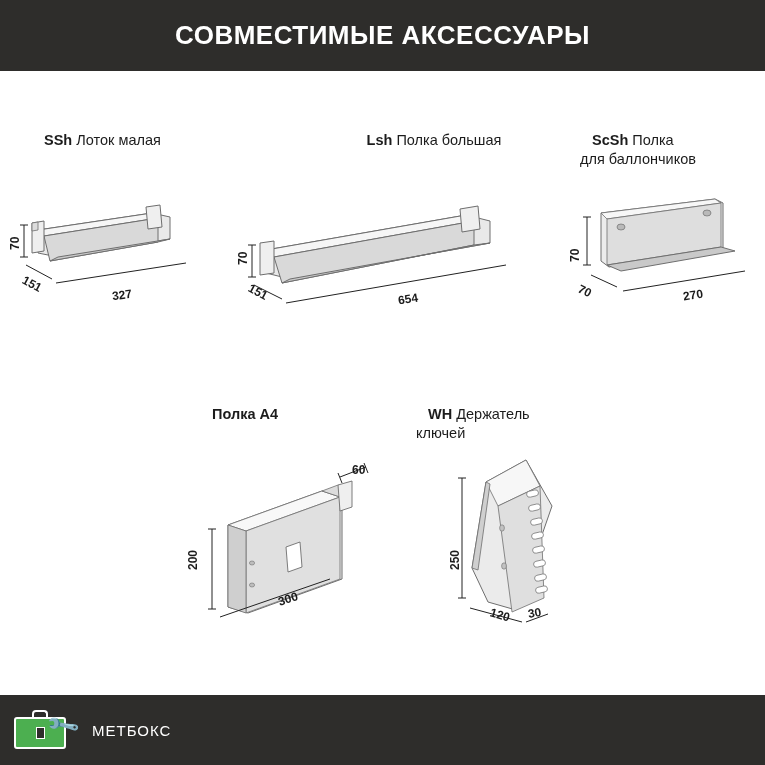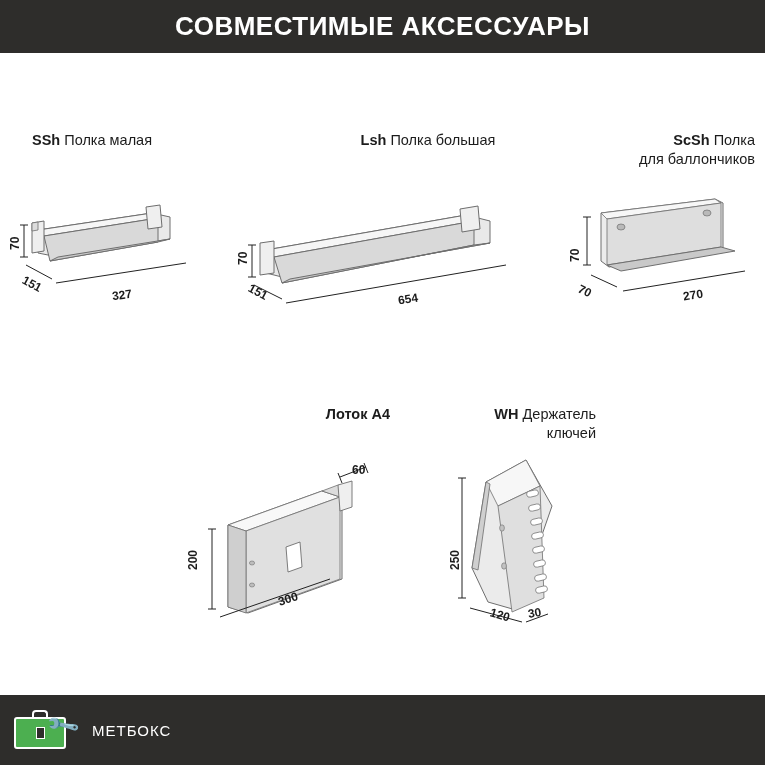--- a/index.html
+++ b/index.html
@@ -7,21 +7,21 @@
   body {
     width:765px; height:765px;
     background:#ffffff;
     font-family:"Liberation Sans", sans-serif;
     position:relative;
     overflow:hidden;
   }
 
   
   .header {
-    position:absolute; left:0; top:0; width:765px; height:53px;
+    position:absolute; left:0; top:0; width:765px; height:71px;
     background:#2e2d2b;
     display:flex; align-items:center; justify-content:center;
   }
   .header-title {
     color:#ffffff;
     font-size:26px;
     font-weight:bold;
     letter-spacing:0.5px;
     text-align:center;
   }
@@ -72,22 +72,22 @@
     margin-left:22px;
   }
 
   
   .item-label {
     position:absolute;
     font-size:14.5px;
     color:#1c1c1c;
     line-height:19px;
   }
-  .item-label .code { font-weight:bold; }
-  .center { text-align:right; }
+  .item-label .code { font-weight:bold;margin-left:12px; }
+  .center { text-align:left; }
 
   
   .dim {
     position:absolute;
     font-size:12px;
     font-weight:bold;
     color:#1c1c1c;
     white-space:nowrap;
   }
   .rot90 { transform:rotate(-90deg); transform-origin:left top; }
@@ -97,21 +97,21 @@
 </style>
 </head>
 <body>
 
 <div class="header">
   <div class="header-title">СОВМЕСТИМЫЕ АКСЕССУАРЫ</div>
 </div>
 
 <div class="item-label" style="left:32px; top:131px; width:230px;">
   <span class="code">SSh</span>
-  <span>Полка малая</span>
+  <span>Лоток малая</span>
 </div>
 
 <div class="drawing" style="left:10px; top:195px;">
   <svg width="200" height="120" viewBox="0 0 200 120">
 
     <polygon points="28,35 142,18 160,22 160,44 48,62 28,58" fill="#e9e9e9" stroke="#6e6e6e" stroke-width="1"></polygon>
     <polygon points="28,35 142,18 148,23 34,41" fill="#f6f6f6" stroke="#6e6e6e" stroke-width="1"></polygon>
     <polygon points="34,41 148,23 148,47 40,66" fill="#d9d9d9" stroke="#6e6e6e" stroke-width="1"></polygon>
     <polygon points="40,66 148,47 160,44 48,62" fill="#c9c9c9" stroke="#6e6e6e" stroke-width="1"></polygon>
 
@@ -178,21 +178,21 @@
     <line x1="18" y1="70" x2="26" y2="70" stroke="#222" stroke-width="1"></line>
     <line x1="26" y1="80" x2="52" y2="92" stroke="#222" stroke-width="1"></line>
     <line x1="58" y1="96" x2="180" y2="76" stroke="#222" stroke-width="1"></line>
   </svg>
 </div>
 <div class="dim rot90" style="left:568px; top:262px;">70</div>
 <div class="dim" style="left:578px; top:284px; transform:rotate(26deg);">70</div>
 <div class="dim" style="left:683px; top:288px; transform:rotate(-9deg);">270</div>
 
 <div class="item-label center" style="left:200px; top:405px; width:190px;">
-  <span class="code">Лоток A4</span>
+  <span class="code">Полка A4</span>
 </div>
 
 <div class="drawing" style="left:190px; top:455px;">
   <svg width="220" height="170" viewBox="0 0 220 170">
 
     <polygon points="38,70 132,36 152,42 152,124 58,158 38,152" fill="#ededed" stroke="#6e6e6e" stroke-width="1"></polygon>
 
     <polygon points="38,70 132,36 150,42 56,76" fill="#f8f8f8" stroke="#6e6e6e" stroke-width="0.8"></polygon>
 
     <polygon points="56,76 150,42 150,124 56,158" fill="#e0e0e0" stroke="#6e6e6e" stroke-width="0.8"></polygon>

